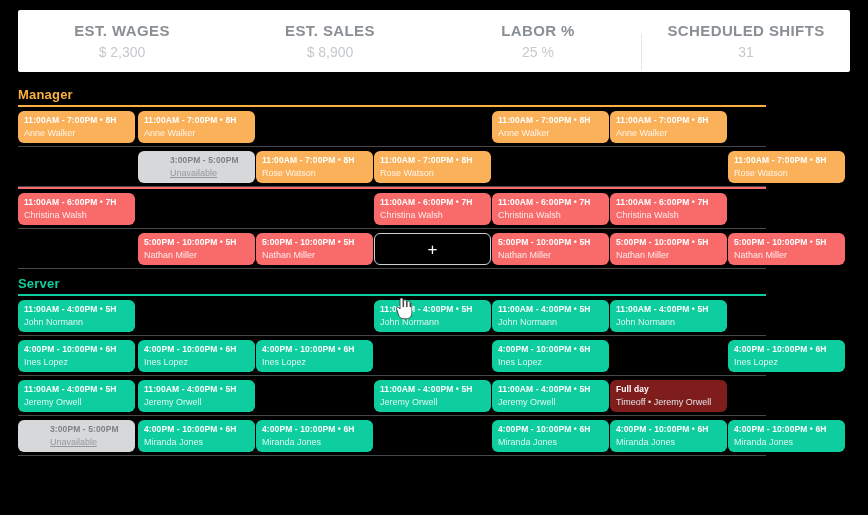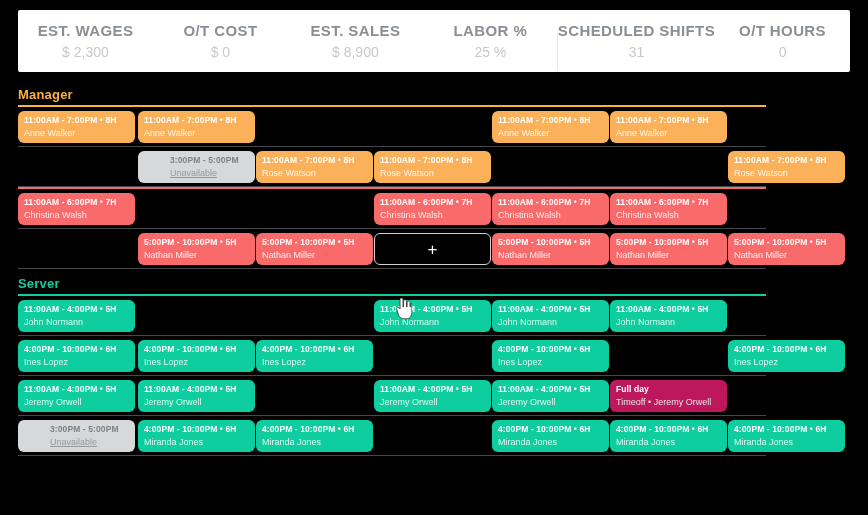--- a/index.html
+++ b/index.html
@@ -79,21 +79,21 @@
   }
 
   .cell.manager { background: #fbb15a; }
   .cell.host    { background: #f96a6a; }
   .cell.server  { background: #0ece9f; }
 
   .cell.unavailable { background: #d7d8d9; padding-left: 32px; }
   .cell.unavailable .t1 { color: #7d8185; font-weight: bold; }
   .cell.unavailable .t2 { color: #96999c; text-decoration: underline; }
 
-  .cell.timeoff { background: #be185d; }
+  .cell.timeoff { background: #7f1d1d; }
   .cell.timeoff .t1 { color: #ffffff; }
   .cell.timeoff .t2 { color: #e2e3e4; }
 
   .cell.add {
     background: transparent;
     border: 1px solid #cfd1d3;
     display: flex; align-items: center; justify-content: center;
     padding: 0;
   }
   .plus-glyph {
@@ -108,38 +108,30 @@
 <body>
 
 <div class="page">
 
   <div class="stats-bar">
       <div class="stat">
         <div class="stat-label">EST. WAGES</div>
         <div class="stat-value">$ 2,300</div>
       </div>
       <div class="stat">
-        <div class="stat-label">O/T COST</div>
-        <div class="stat-value">$ 0</div>
-      </div>
-      <div class="stat">
         <div class="stat-label">EST. SALES</div>
         <div class="stat-value">$ 8,900</div>
       </div>
       <div class="stat">
         <div class="stat-label">LABOR %</div>
         <div class="stat-value">25 %</div>
       </div>
       <div class="stat divided">
         <div class="stat-label">SCHEDULED SHIFTS</div>
         <div class="stat-value">31</div>
-      </div>
-      <div class="stat">
-        <div class="stat-label">O/T HOURS</div>
-        <div class="stat-value">0</div>
       </div>
     </div>
 
   <div class="schedule">
       <div class="section sec-manager">
         <div class="section-title">Manager</div>
         <div class="section-rule"></div>
         <div class="row">
           <div class="row-inner">
             <div class="cell manager" style="left: 0px;">

